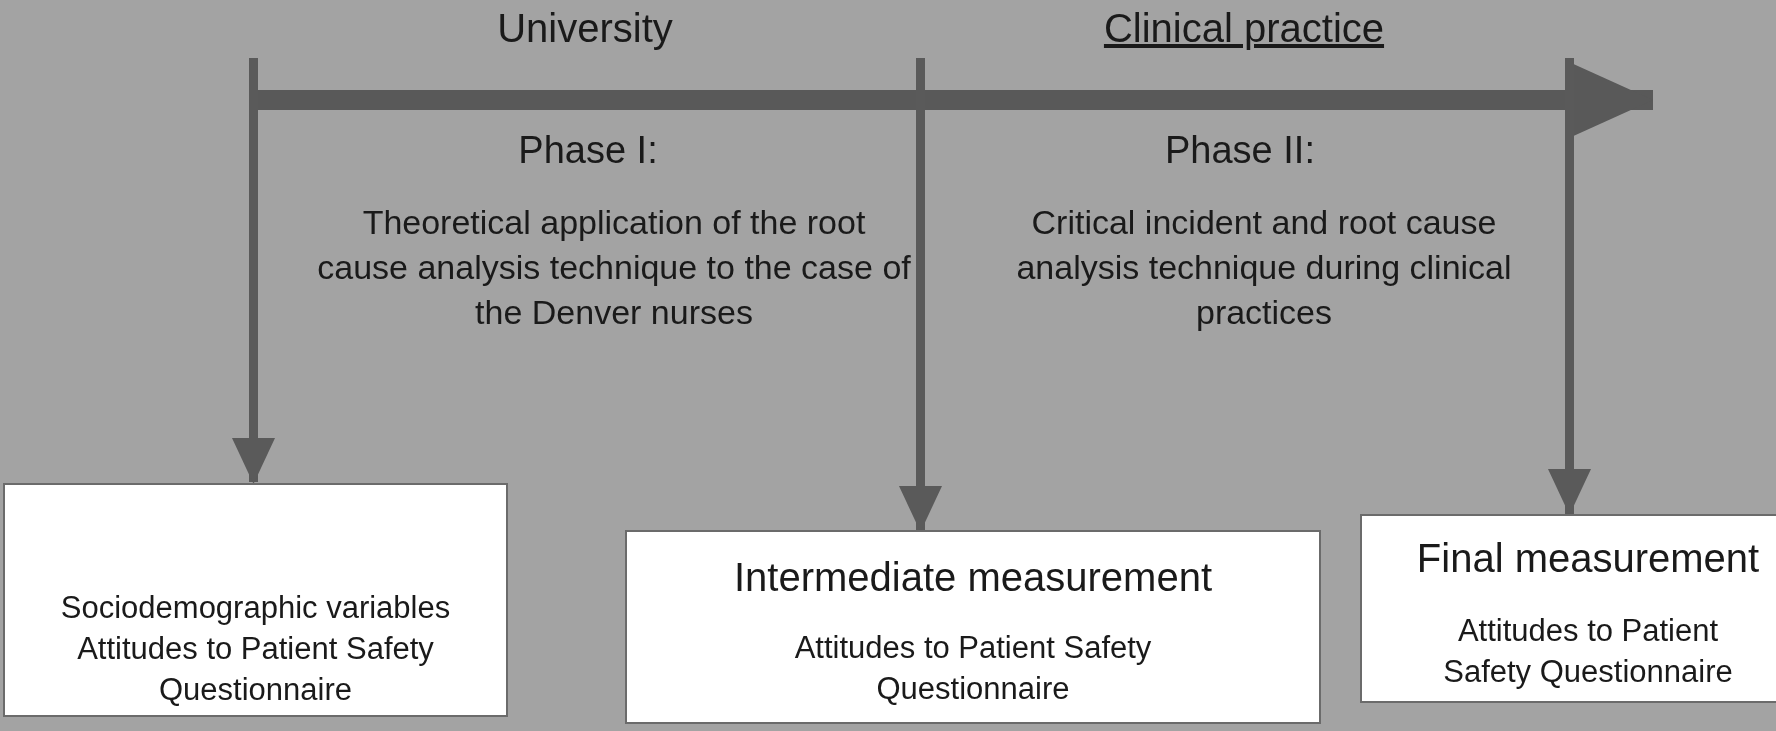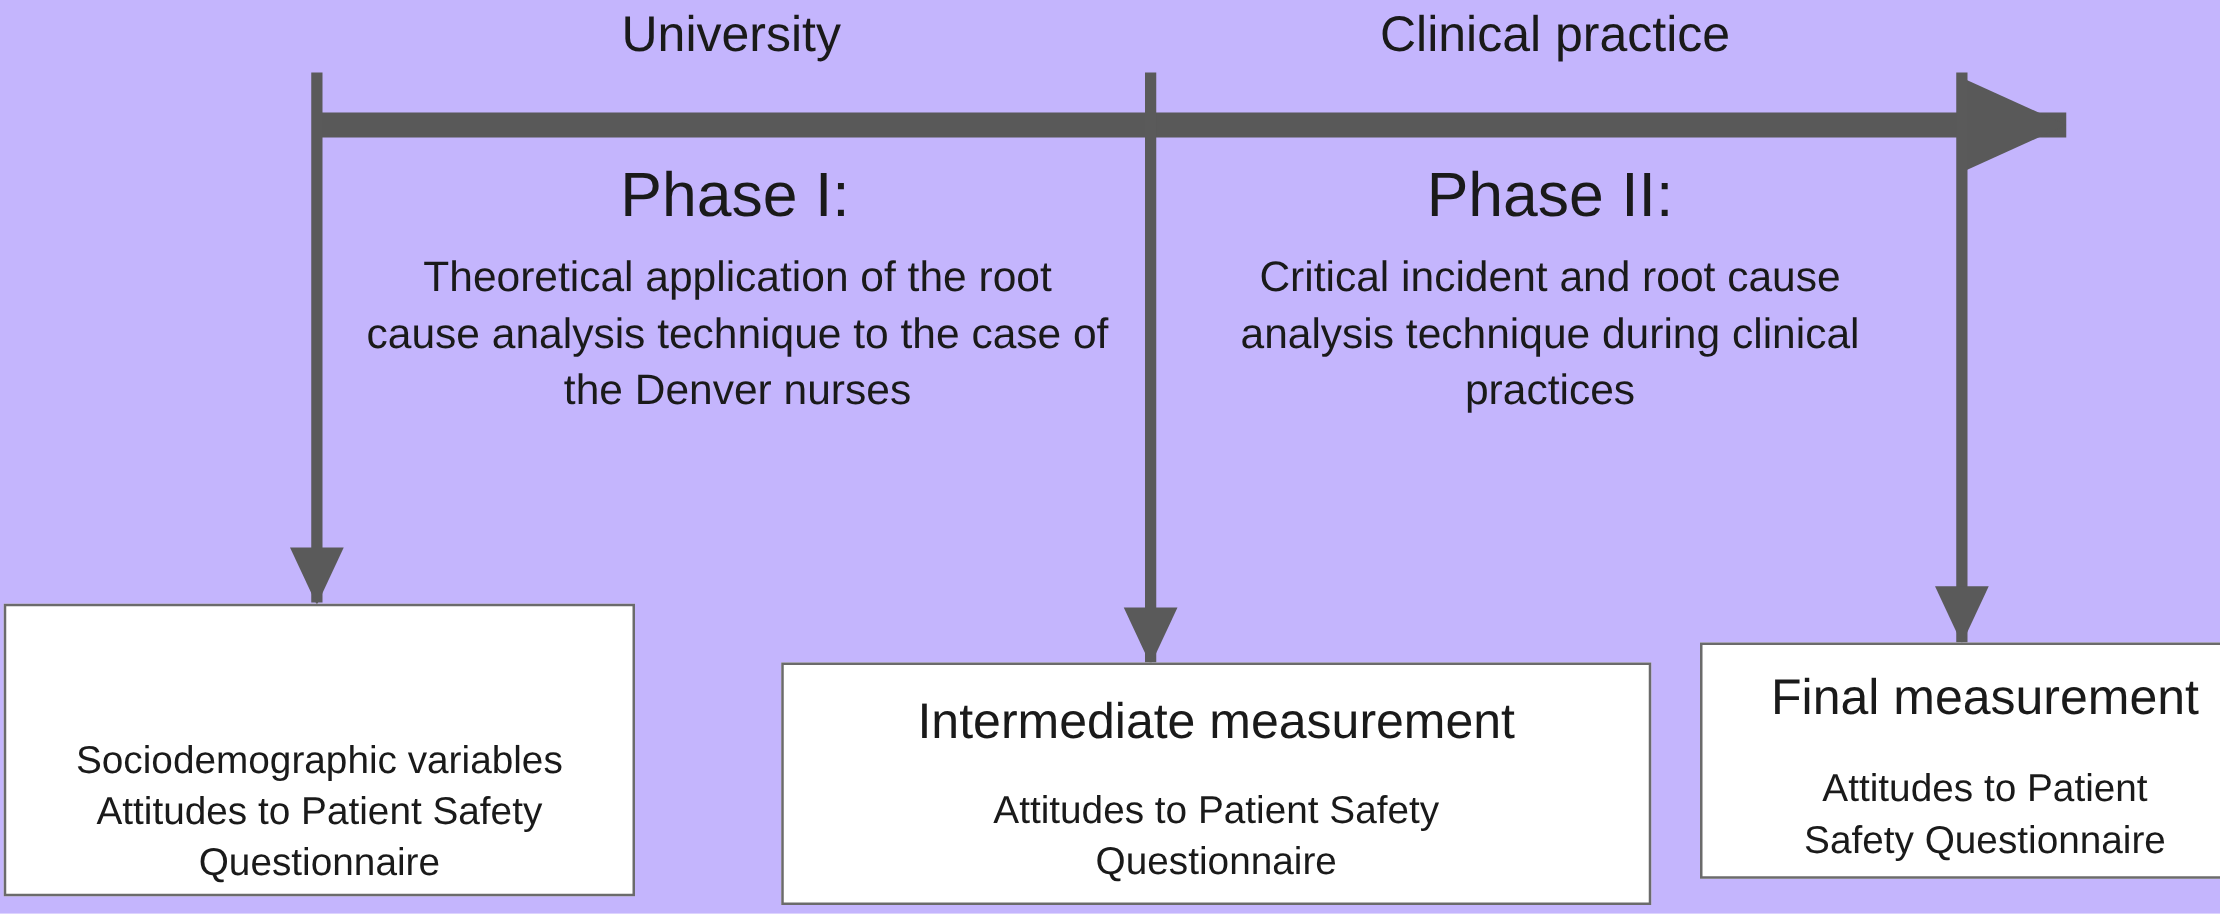--- a/index.html
+++ b/index.html
@@ -8,21 +8,21 @@
     background: #ffffff;
   }
   body {
     font-family: "Liberation Sans", sans-serif;
     color: #1a1a1a;
   }
   #stage {
     position: relative;
     width: 1776px;
     height: 731px;
-    background: #c4b5fd;
+    background: #a3a3a3;
     overflow: hidden;
   }
   #diagram-svg {
     position: absolute;
     left: 0;
     top: 0;
     width: 1776px;
     height: 731px;
   }
   .txt {
@@ -30,26 +30,27 @@
     text-align: center;
     line-height: 1.0;
     white-space: pre;
     color: #1a1a1a;
   }
   .stage-title {
     font-size: 40px;
     letter-spacing: 0px;
   }
   .phase-title {
-    font-size: 50px;
+    font-size: 38px;
   }
   .phase-body {
     font-size: 34px;
     line-height: 1.32;
     white-space: normal;
+    margin-left: 24px;
   }
   .box {
     position: absolute;
     border: 2px solid #6b6b6b;
     background: #ffffff;
     box-sizing: border-box;
   }
   .box-title {
     position: absolute;
     width: 100%;
@@ -91,21 +92,21 @@
     </g>
 
     <g>
       <rect x="1565" y="58" width="9" height="456" fill="#5a5a5a"></rect>
       <polygon points="1548,469 1591,469 1569.5,515" fill="#5a5a5a"></polygon>
     </g>
   </svg>
 
   <div class="txt stage-title" style="left:385px; top:8px; width:400px;">University</div>
 
-  <div class="txt stage-title" style="left:1044px; top:8px; width:400px;">Clinical practice</div>
+  <div class="txt stage-title" style="left:1044px; top:8px; width:400px;text-decoration:underline;">Clinical practice</div>
 
   <div class="txt phase-title" style="left:388px; top:131px; width:400px;">Phase I:</div>
 
   <div class="txt phase-body" style="left:290px; top:200px; width:600px;">Theoretical  application of the root cause analysis technique  to the case of the Denver  nurses</div>
 
   <div class="txt phase-body" style="left:980px; top:200px; width:520px;">Critical incident  and root cause  analysis  technique during clinical practices</div>
 
   <div class="txt phase-title" style="left:1040px; top:131px; width:400px;">Phase II:</div>
 
   <div class="box" style="left:3px; top:483px; width:505px; height:234px;">

